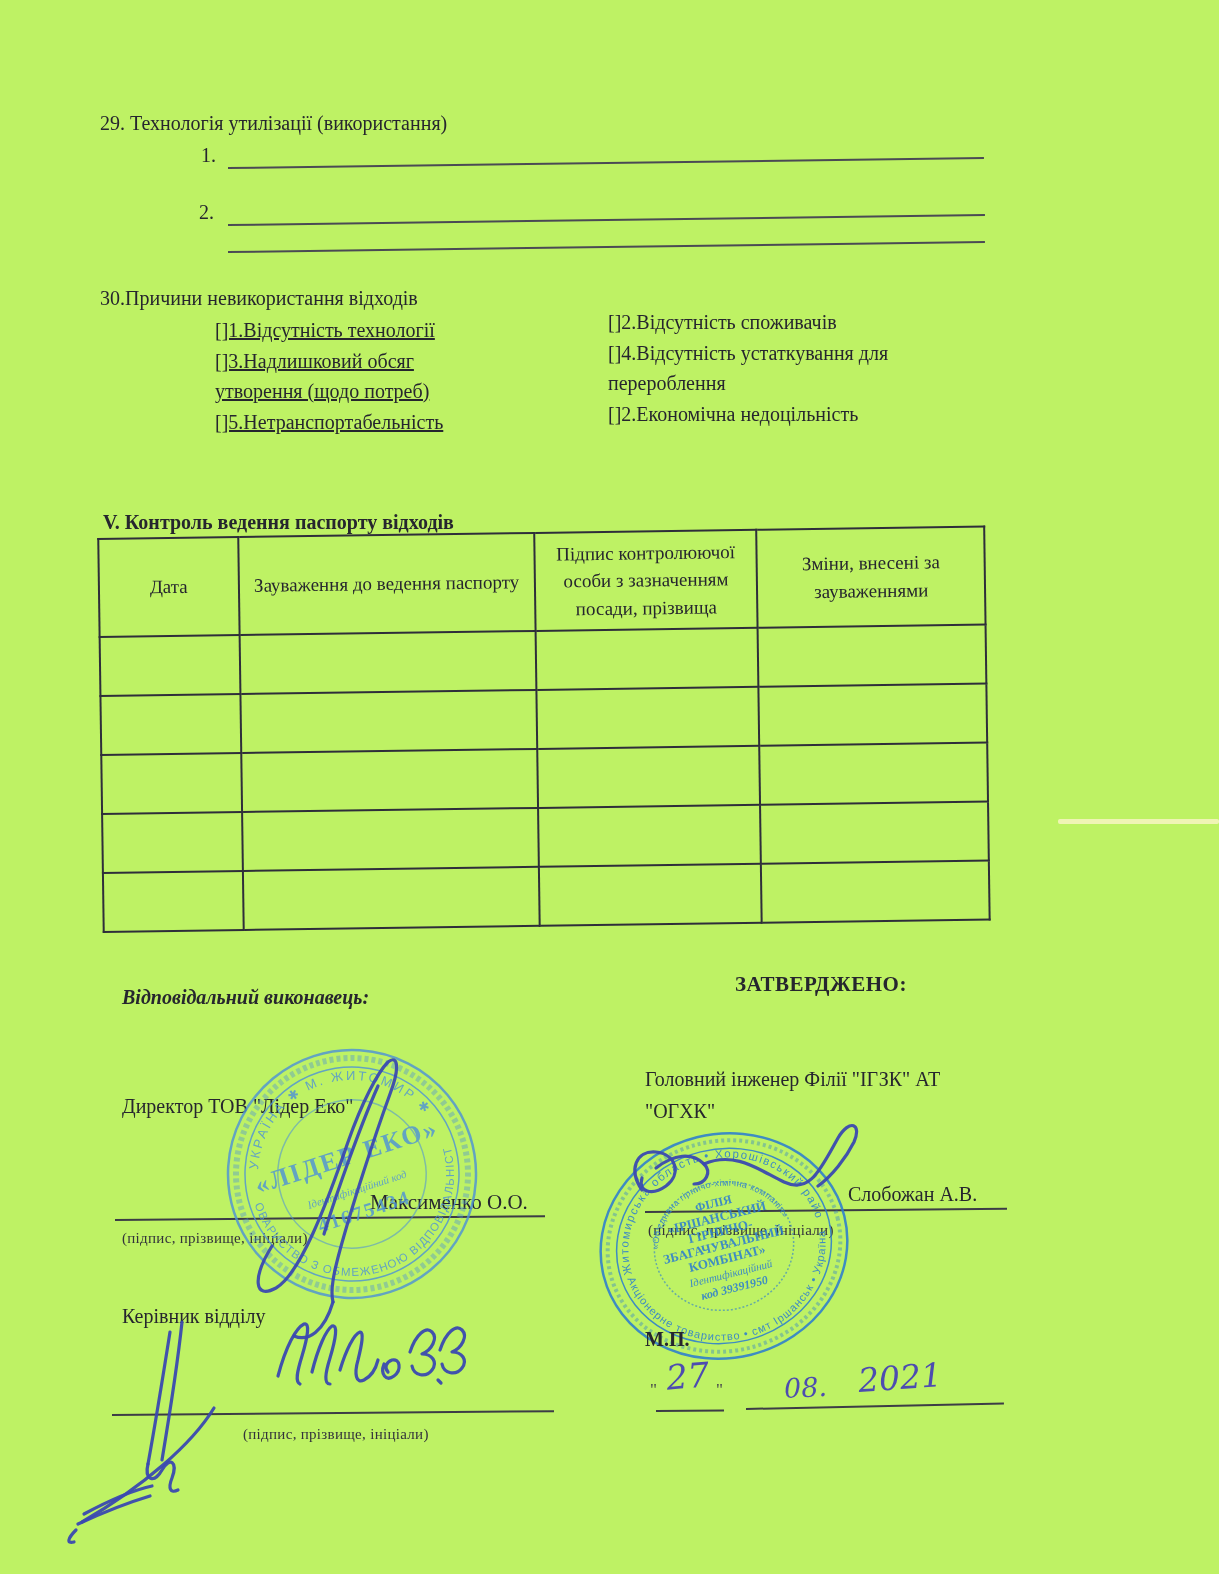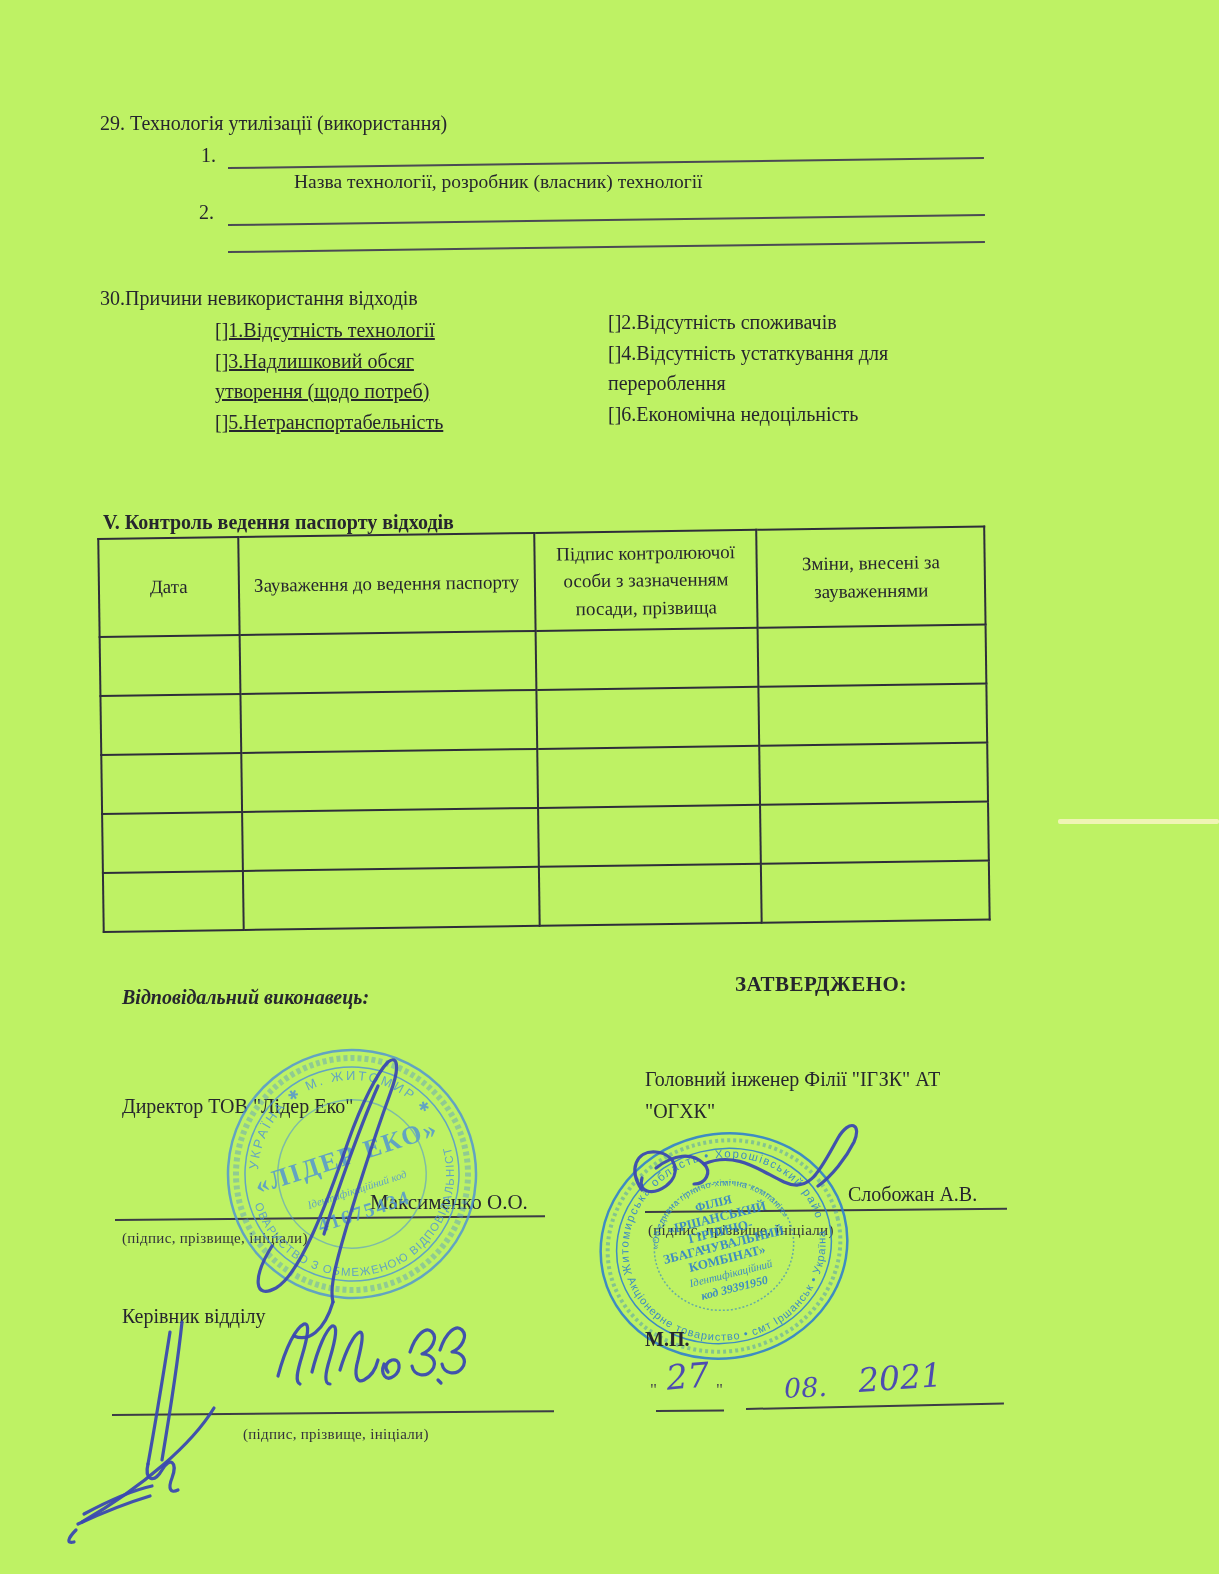--- a/index.html
+++ b/index.html
@@ -25,35 +25,34 @@
   .quote{font-size:17px;color:#44444c;}
 </style>
 </head>
 <body>
 
 <div class="page">
 
   <div class="abs t20" style="left:100px;top:112px;">29. Технологія утилізації (використання)</div>
   <div class="abs t20" style="left:201px;top:144px;">1.</div>
   <div class="abs uline" style="left:228px;top:167px;width:756px;"></div>
-  <div class="abs" style="left:294px;top:171px;font-size:19.5px;">Назва технології, розробник (власник) технології</div>
   <div class="abs t20" style="left:199px;top:201px;">2.</div>
   <div class="abs uline" style="left:228px;top:224px;width:757px;"></div>
   <div class="abs uline" style="left:228px;top:251px;width:757px;"></div>
 
   <div class="abs t20" style="left:100px;top:287px;">30.Причини невикористання відходів</div>
   <div class="abs list" style="left:215px;top:315px;width:285px;text-decoration:underline;">
     <div>[]1.Відсутність технології</div>
     <div>[]3.Надлишковий обсяг утворення (щодо потреб)</div>
     <div>[]5.Нетранспортабельність</div>
   </div>
   <div class="abs list" style="left:608px;top:307px;width:340px;">
     <div>[]2.Відсутність споживачів</div>
     <div>[]4.Відсутність устаткування для перероблення</div>
-    <div>[]6.Економічна недоцільність</div>
+    <div>[]2.Економічна недоцільність</div>
   </div>
 
   <div class="abs t20 b" style="left:103px;top:487px;margin-top:24px;">V. Контроль ведення паспорту відходів</div>
 
   <div class="abs tablewrap" style="left:100px;top:538px;">
     <table class="ctl">
       <colgroup>
           <col style="width:140px">
           <col style="width:297px">
           <col style="width:223px">

